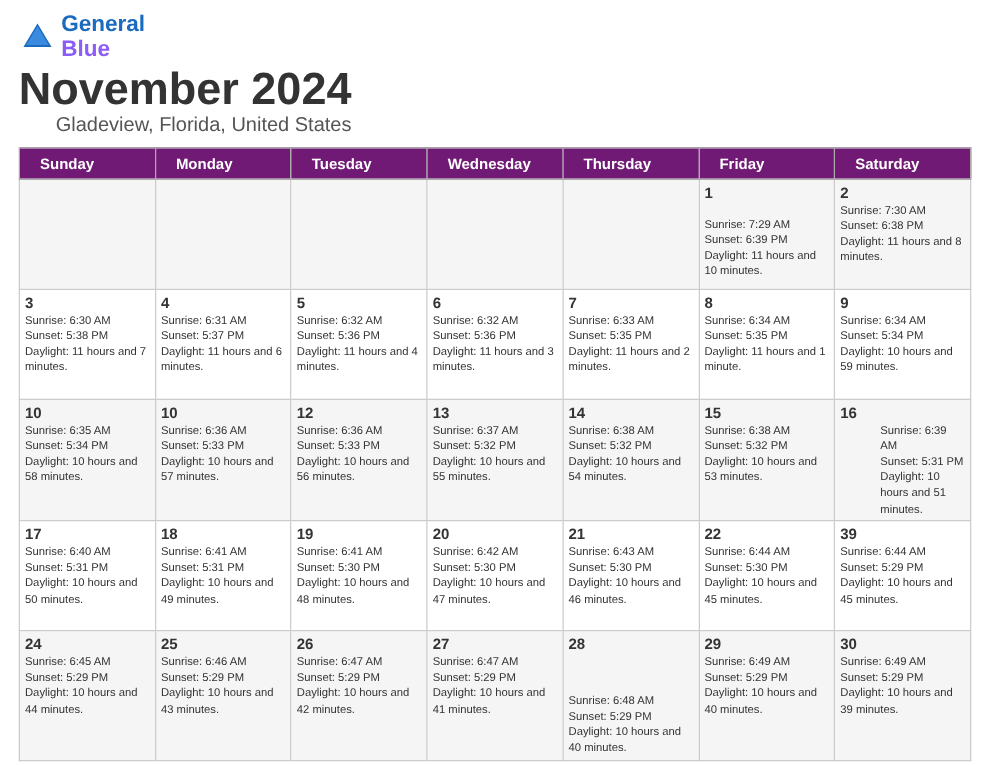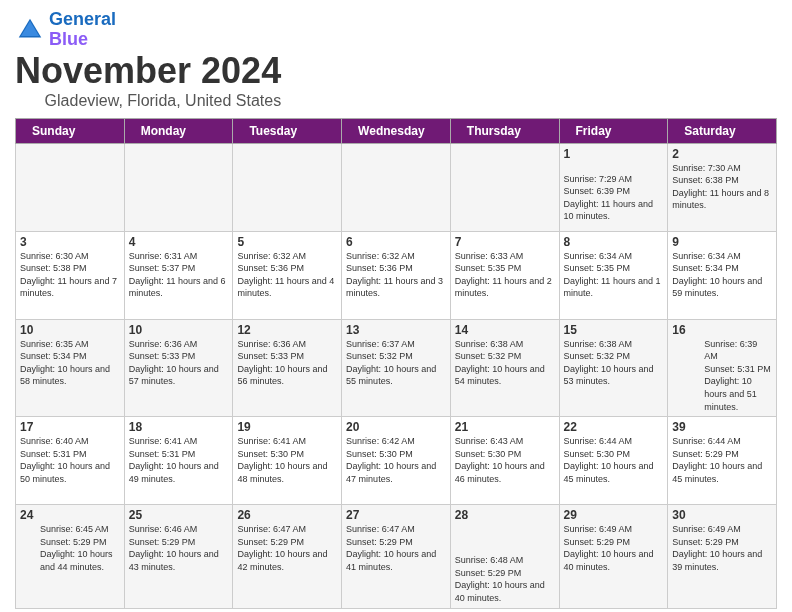--- a/index.html
+++ b/index.html
@@ -273,21 +273,21 @@
           <td>
             <span class="day-num">39</span>
             <div class="day-info" style="white-space: pre-line;">Sunrise: 6:44 AM
 Sunset: 5:29 PM
 Daylight: 10 hours and 45 minutes.</div>
           </td>
         </tr>
         <tr>
           <td>
             <span class="day-num">24</span>
-            <div class="day-info" style="white-space: pre-line; margin-left: 20px;">Sunrise: 6:45 AM
+            <div class="day-info" style="white-space: pre-line;">Sunrise: 6:45 AM
 Sunset: 5:29 PM
 Daylight: 10 hours and 44 minutes.</div>
           </td>
           <td>
             <span class="day-num">25</span>
             <div class="day-info" style="white-space: pre-line;">Sunrise: 6:46 AM
 Sunset: 5:29 PM
 Daylight: 10 hours and 43 minutes.</div>
           </td>
           <td>

